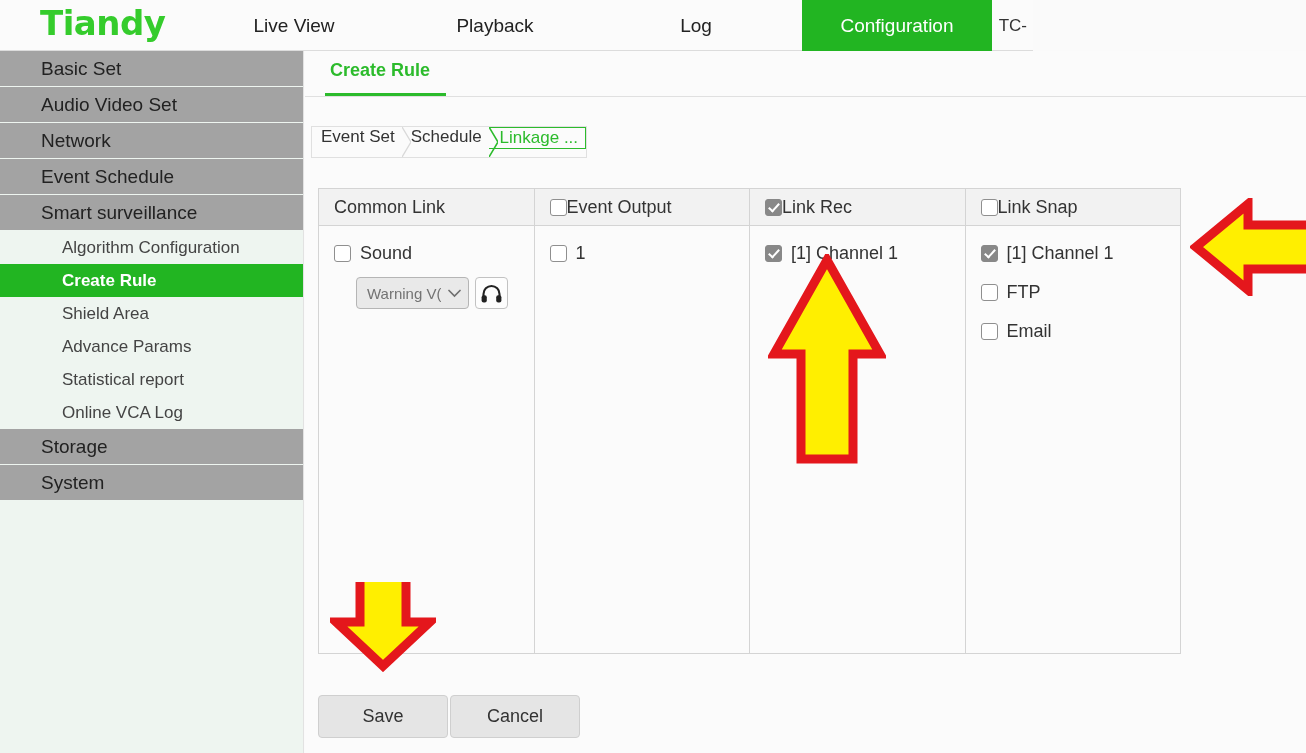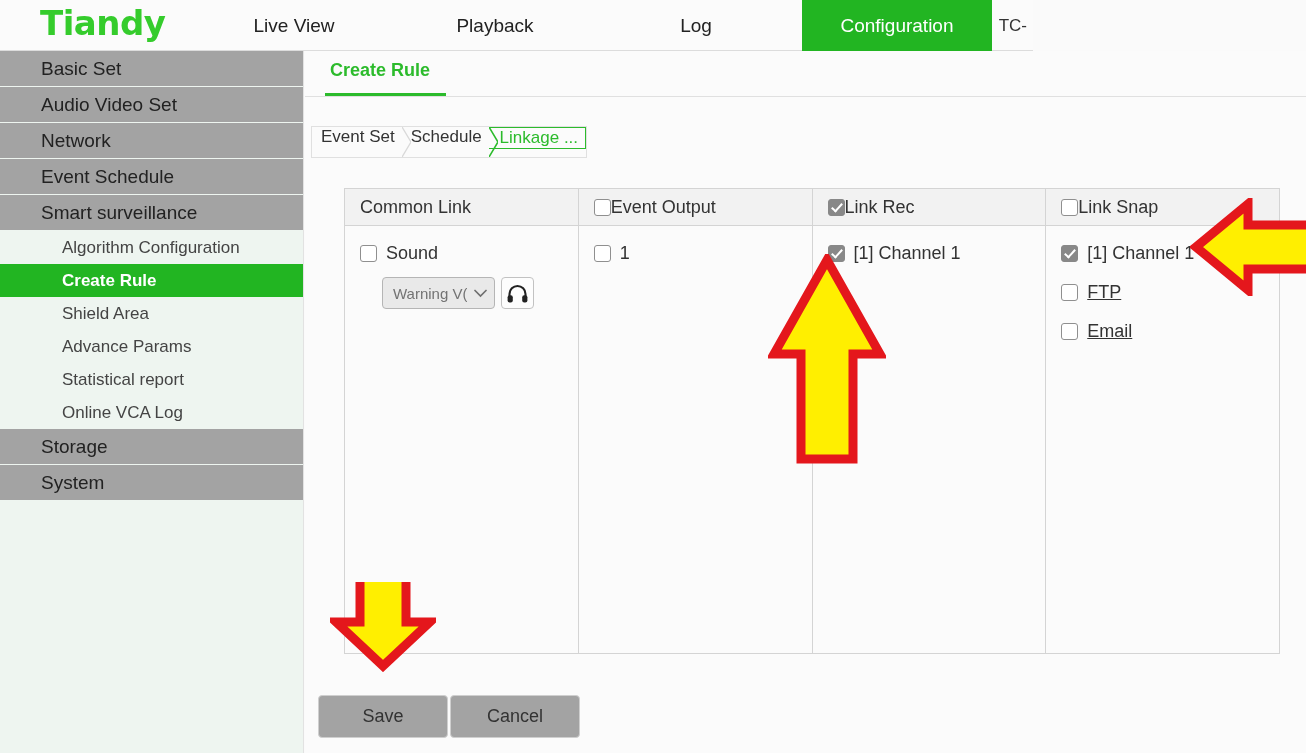--- a/index.html
+++ b/index.html
@@ -177,23 +177,23 @@
     border: 1px solid #2cbb2c;
     border-left: none;
     margin-left: 0;
     box-sizing: border-box;
     padding-left: 11px;
   }
 
   
   #link-table {
     position: absolute;
-    left: 344px;
+    left: 318px;
     top: 188px;
-    width: 936px;
+    width: 863px;
     height: 466px;
     border: 1px solid #d4d4d4;
     box-sizing: border-box;
     display: flex;
     background: #fbfbfb;
   }
   .link-col {
     flex: 1 1 0;
     border-right: 1px solid #d4d4d4;
     box-sizing: border-box;
@@ -220,21 +220,20 @@
   .chk-row {
     display: flex;
     align-items: center;
     height: 30px;
     margin-bottom: 9px;
     font-size: 18px;
     color: #333;
   }
   .chk-row .lbl { margin-left: 9px; }
   .chk-row .lbl.linky {
-    text-decoration: underline;
     cursor: pointer;
   }
 
   
   .cb {
     width: 17px;
     height: 17px;
     border: 1px solid #8f8f8f;
     border-radius: 3px;
     background: #ffffff;
@@ -305,21 +304,21 @@
   
   #btn-bar {
     position: absolute;
     left: 318px;
     top: 695px;
     display: flex;
   }
   .form-btn {
     width: 130px;
     height: 43px;
-    background: #a3a3a3;
+    background: #e5e5e5;
     border: 1px solid #cfcfcf;
     border-radius: 4px;
     font-size: 18px;
     color: #333;
     font-family: "Liberation Sans", sans-serif;
     cursor: pointer;
   }
   #cancel-button { margin-left: 2px; }
 
   

